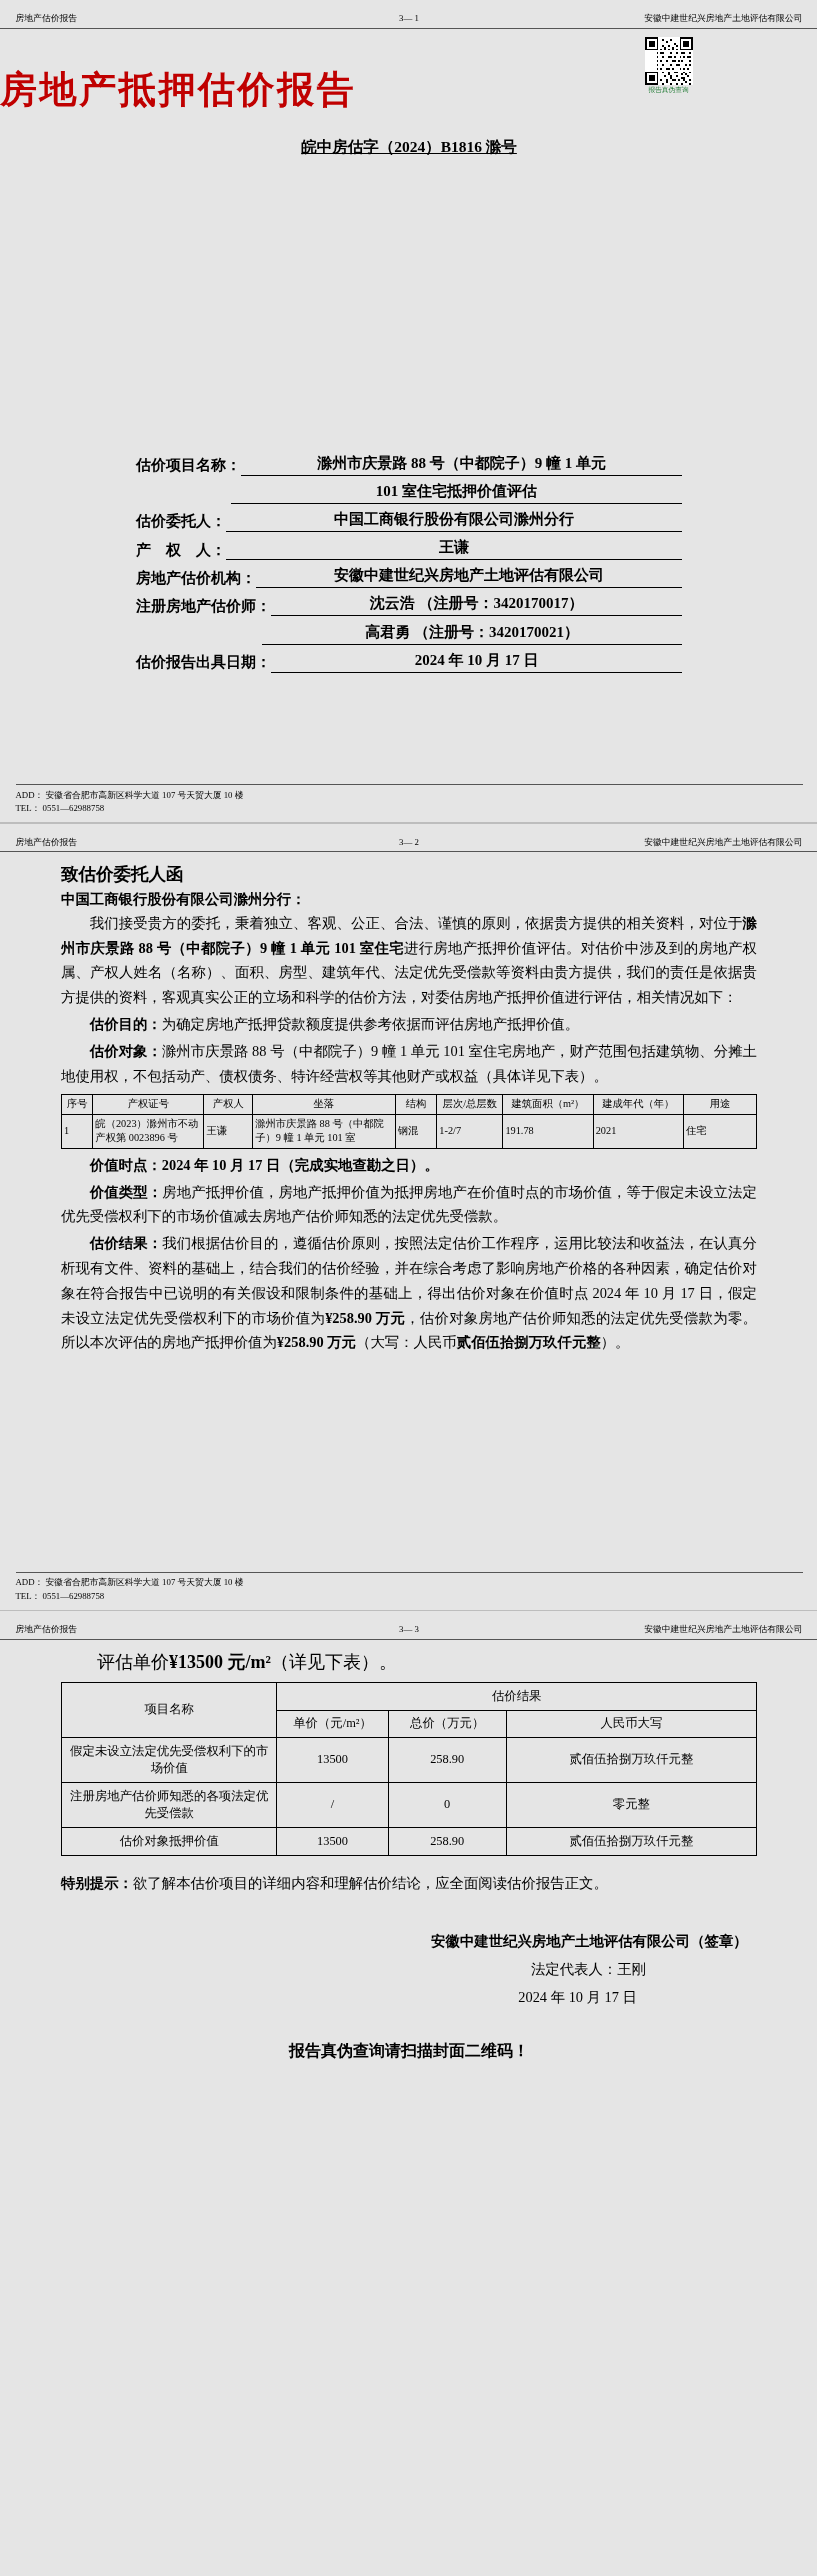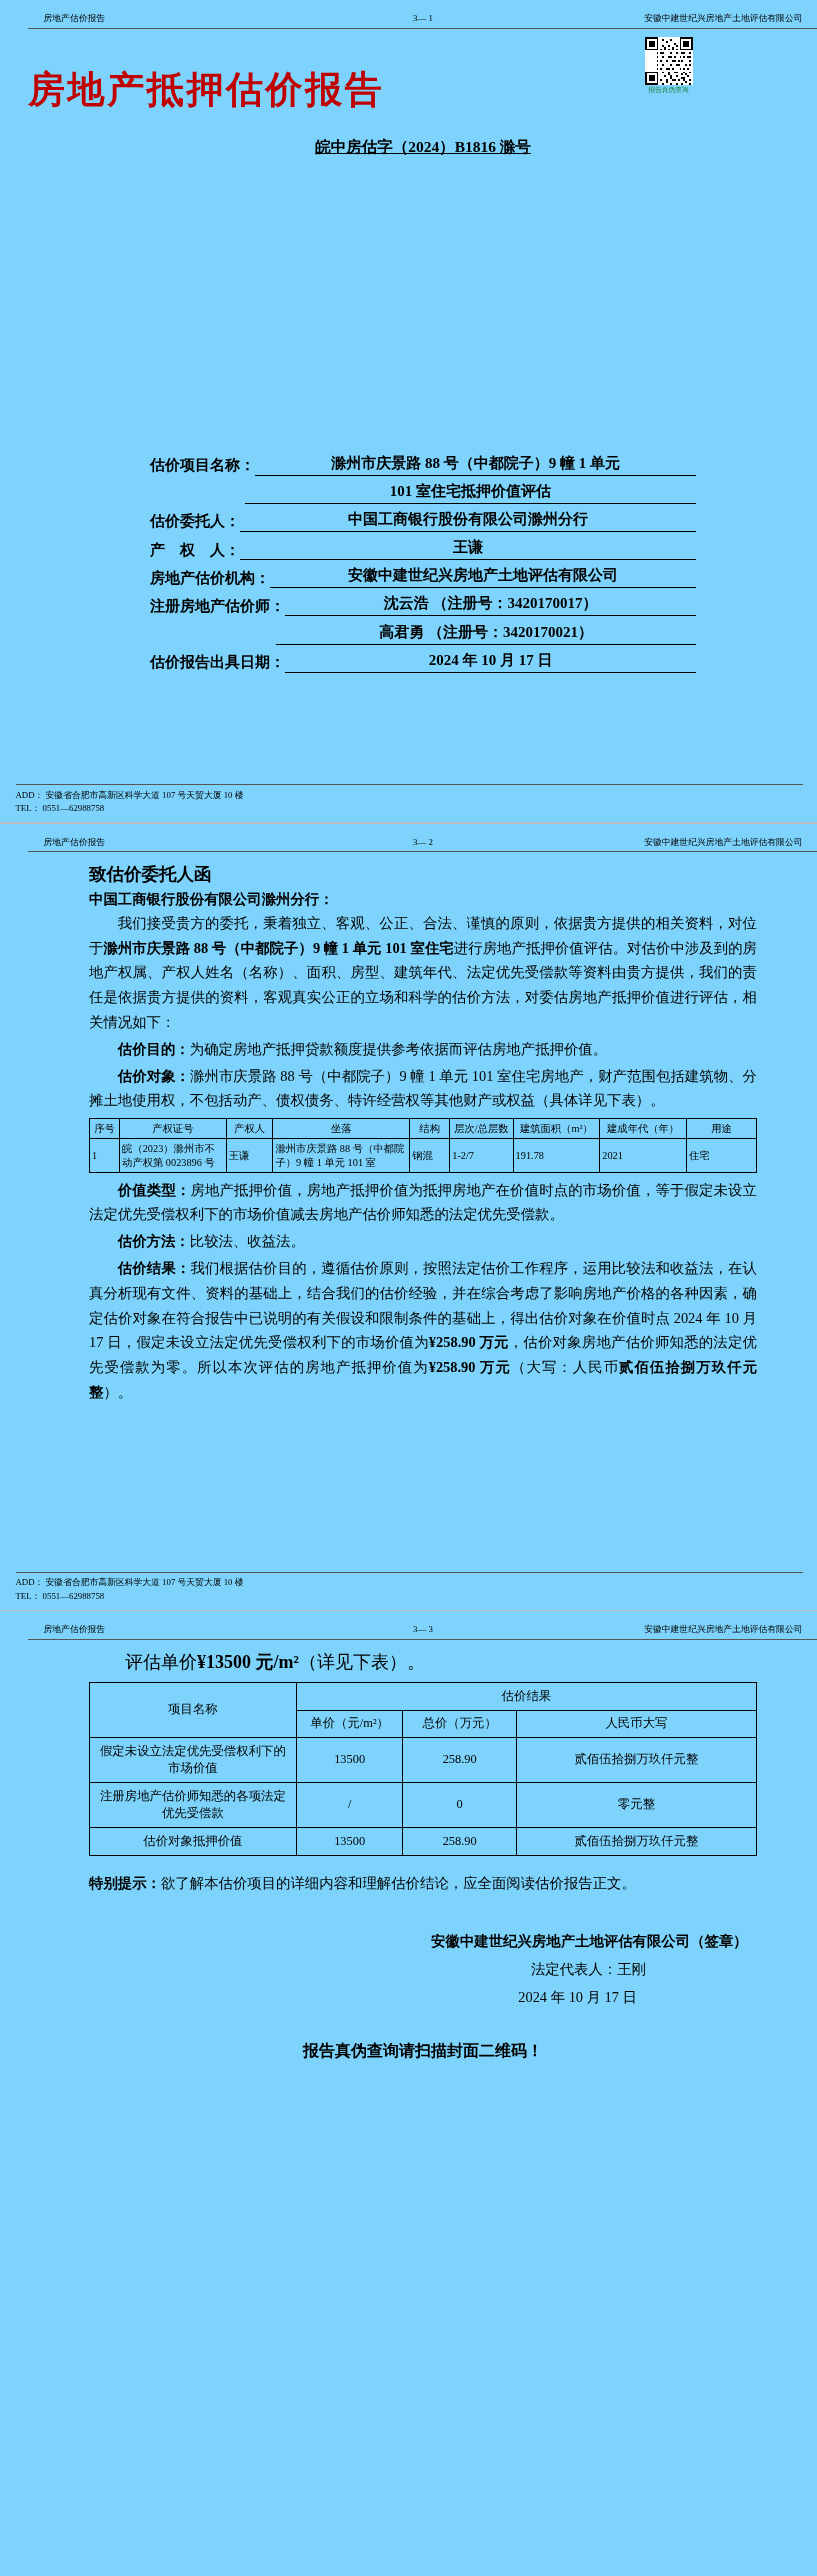--- a/index.html
+++ b/index.html
@@ -4,21 +4,21 @@
 <style>
   * { box-sizing: border-box; }
   html,body { margin:0; padding:0; }
   body {
     width:818px;
     background:#ffffff;
     color:#000;
     font-family:"Liberation Serif","DejaVu Serif",serif;
   }
   .doc { width:818px; }
-  .page { position:relative; width:818px; background:#7dd3fc; overflow:hidden;padding-left:28px; }
+  .page { position:relative; width:818px; background:#e5e5e5; overflow:hidden; }
   .page1 { height:822px; }
   .page2 { height:786px; }
   .page3 { height:1689px; }
   .page-sep { height:1.5px; background:#bdbdbd; }
 
   
   .pg-header {
     display:flex; align-items:flex-end;
     padding:13.4px 15.5px 3.1px 15.5px;
     border-bottom:0.8px solid #555;
@@ -222,24 +222,24 @@
             <td>滁州市庆景路 88 号（中都院子）9 幢 1 单元 101 室</td>
             <td>钢混</td>
             <td>1-2/7</td>
             <td>191.78</td>
             <td>2021</td>
             <td>住宅</td>
           </tr>
         </tbody>
       </table>
 
+      <p class="body"><span class="lbl">价值时点：</span><span class="b">2024 年 10 月 17 日（完成实地查勘之日）。</span></p>
 
       <p class="body"><span class="lbl">价值类型：</span><span>房地产抵押价值，房地产抵押价值为抵押房地产在价值时点的市场价值，等于假定未设立法定优先受偿权利下的市场价值减去房地产估价师知悉的法定优先受偿款。</span></p>
 
-      <p class="body"><span class="lbl">估价方法：</span><span>比较法、收益法。</span></p>
 
       <p class="body"><span class="lbl">估价结果：</span><span>我们根据估价目的，遵循估价原则，按照法定估价工作程序，运用比较法和收益法，在认真分析现有文件、资料的基础上，结合我们的估价经验，并在综合考虑了影响房地产价格的各种因素，确定估价对象在符合报告中已说明的有关假设和限制条件的基础上，得出估价对象在价值时点 2024 年 10 月 17 日，假定未设立法定优先受偿权利下的市场价值为</span><span class="b">¥258.90 万元</span><span>，估价对象房地产估价师知悉的法定优先受偿款为零。所以本次评估的房地产抵押价值为</span><span class="b">¥258.90 万元</span><span>（大写：人民币</span><span class="b">贰佰伍拾捌万玖仟元整</span><span>）。</span></p>
     </div>
 
     <footer class="pg-footer">
       <div>ADD： 安徽省合肥市高新区科学大道 107 号天贸大厦 10 楼</div>
       <div>TEL： 0551—62988758</div>
     </footer>
   </section>
 

